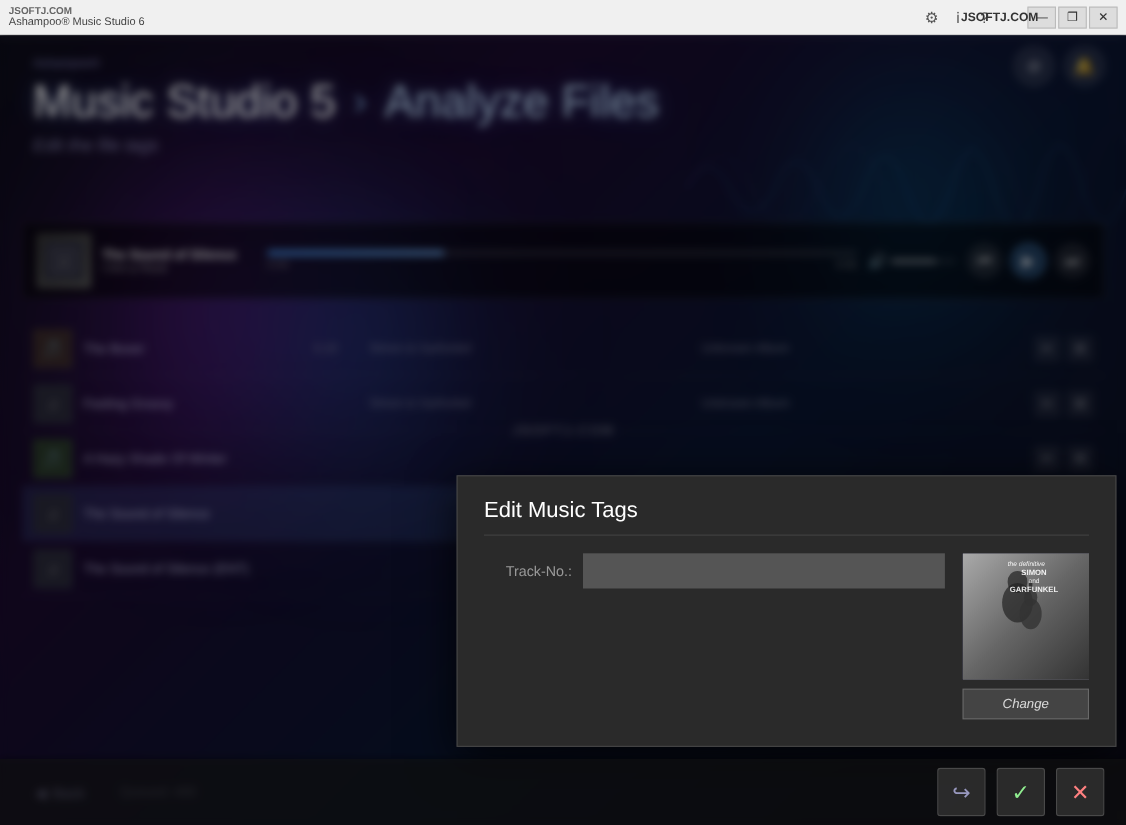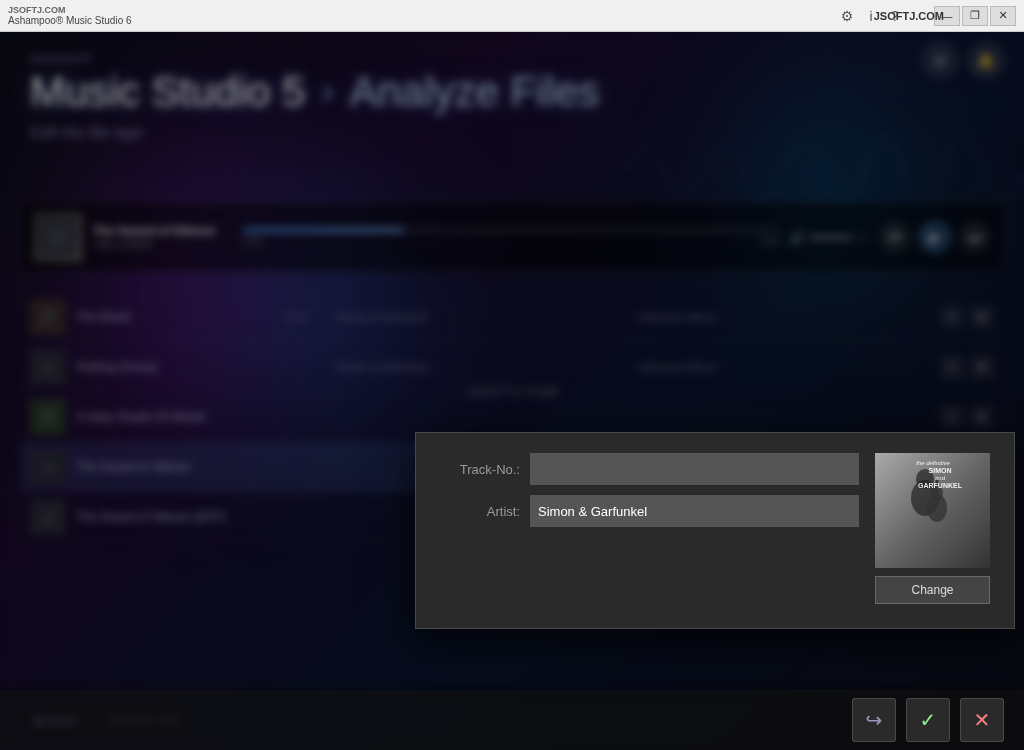--- a/index.html
+++ b/index.html
@@ -516,20 +516,21 @@
       width: 115px;
       height: 28px;
       background: #444;
       border: 1px solid rgba(255,255,255,0.2);
       color: rgba(255,255,255,0.8);
       font-size: 12px;
       cursor: pointer;
       display: flex;
       align-items: center;
       justify-content: center;
+      font-style: italic;
     }
 
     
     #dialog-actions {
       position: absolute;
       bottom: 0;
       left: 0;
       right: 0;
       height: 60px;
       display: flex;
@@ -744,34 +745,31 @@
       <span>Back</span>
     </div>
     <span id="bottom-count">Queued: 400</span>
   </div>
 
   <div id="watermark">JSOFTJ.COM</div>
 
   <div id="blur-overlay"></div>
 
   <div id="dialog">
+    <div id="dialog-title">Edit Music Tags</div>
     <div id="dialog-content">
       <div id="dialog-form">
 
         <div class="form-row">
           <div class="form-label">Track-No.:</div>
           <input class="form-input" type="text" value="" style="">
         </div>
 
 
 
-        <div class="form-row">
-          <div class="form-label">Artist:</div>
-          <input class="form-input" type="text" value="Simon &amp; Garfunkel" style="">
-        </div>
 
 
       </div>
 
       <div id="dialog-art">
         <div id="album-art">
           <svg width="115" height="115" viewBox="0 0 115 115">
             <rect width="115" height="115" fill="#888"></rect>
             <rect width="115" height="115" fill="url(#grad1)"></rect>
             <defs>

